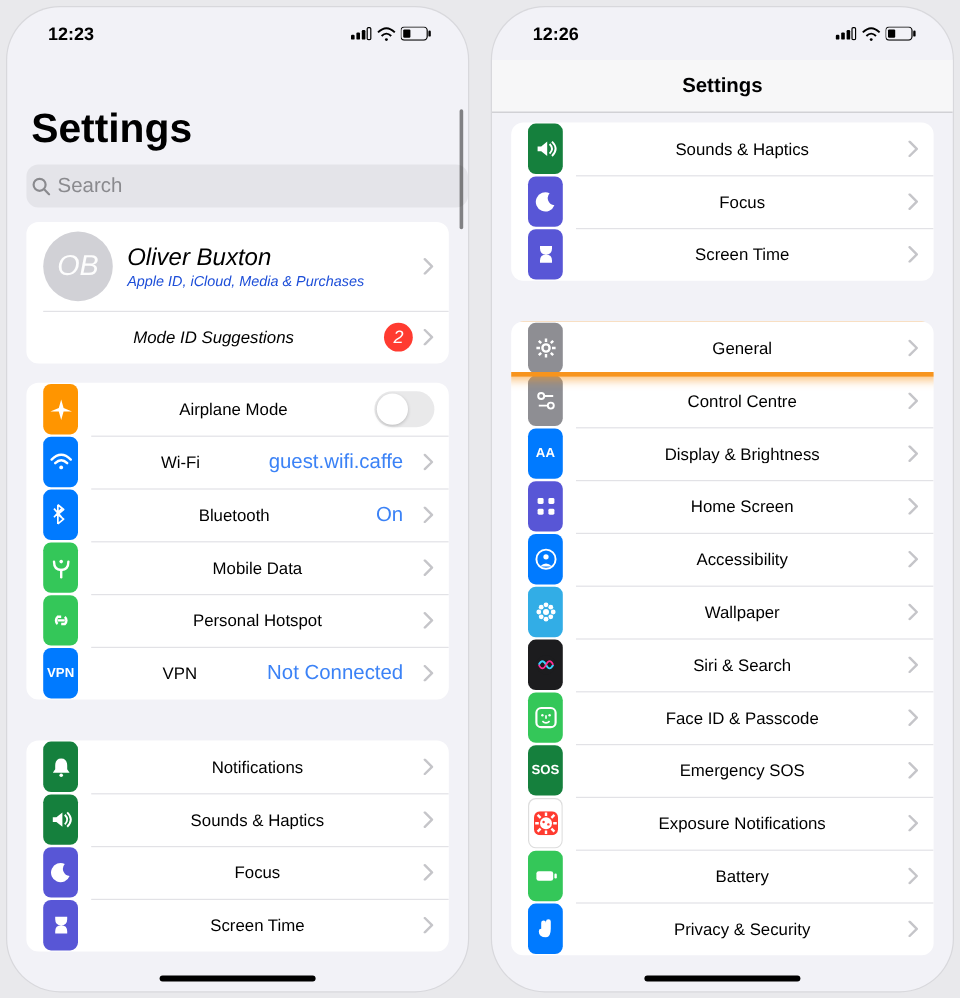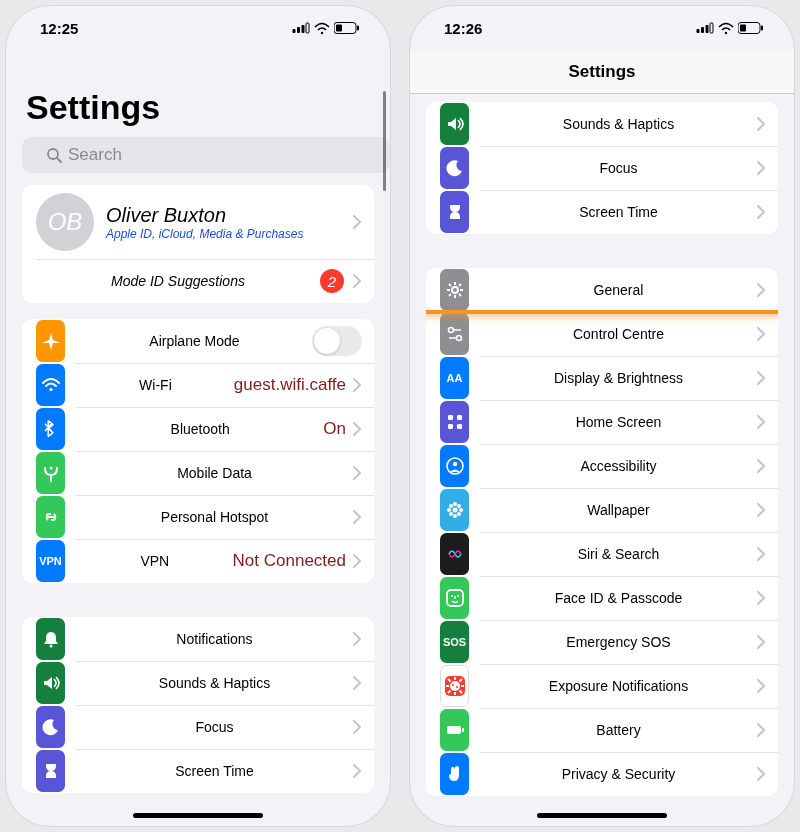--- a/index.html
+++ b/index.html
@@ -37,21 +37,21 @@
     font-weight: 700;
     padding: 38px 20px 4px 20px;
   }
   .search-bar {
     margin: 6px 0 12px 16px;
     background: #e4e4e9;
     border-radius: 10px;
     height: 36px;
     display: flex;
     align-items: center;
-    padding: 0 24px;
+    padding: 0 4px;
     color: #8a8a8e;
     font-size: 17px;
   }
   .search-bar svg { margin-right: 6px; }
   .nav-title {
     height: 44px;
     display: flex;
     align-items: center;
     justify-content: center;
     font-size: 17px;
@@ -101,22 +101,22 @@
     flex: 1;
     font-size: 14px;
     min-width: 0;
     white-space: nowrap;
     overflow: hidden;
     text-overflow: ellipsis;
     text-align: center;
   }
   .row .value {
     font-size: 17px;
-    color: #7f1d1d;
-    margin-right: 6px;
+    color: #3b82f6;
+    margin-right: 16px;
     white-space: nowrap;
   }
   .chevron { color: #c5c5c9; flex-shrink: 0; }
   .badge {
     background: #ff3b30;
     color: #fff;
     border-radius: 50%;
     width: 24px; height: 24px;
     display:flex;align-items:center;justify-content:center;
     font-size: 15px; font-weight: 500;
@@ -332,21 +332,21 @@
         <path d="M6 10 L6 5 Q6 3 8 3 Q10 3 10 5 L10 9 L10 4 Q10 2 12 2 Q14 2 14 4 L14 10 Q14 17 10 17 Q4 17 4 12 Q4 10 6 10 Z" fill="currentColor"></path>
       </g>
     <g id="i-appstore">
         <path d="M10 4 L6 14 M10 4 L14 14 M5 11 L15 11" stroke="currentColor" stroke-width="2" stroke-linecap="round"></path>
       </g>
   </defs>
 </svg>
 
 <div class="phone">
   <div class="status-bar">
-    <span>12:25</span>
+    <span>12:23</span>
     <div class="status-right">
       <svg width="18" height="12" viewBox="0 0 17 12" fill="currentColor">
           <use href="#i-signal"></use>
         </svg>
       <svg width="16" height="13" viewBox="0 0 16 13" fill="currentColor">
           <use href="#i-wifi-s"></use>
         </svg>
       <svg width="26" height="12" viewBox="0 0 26 12" fill="currentColor">
           <use href="#i-batt"></use>
         </svg>

